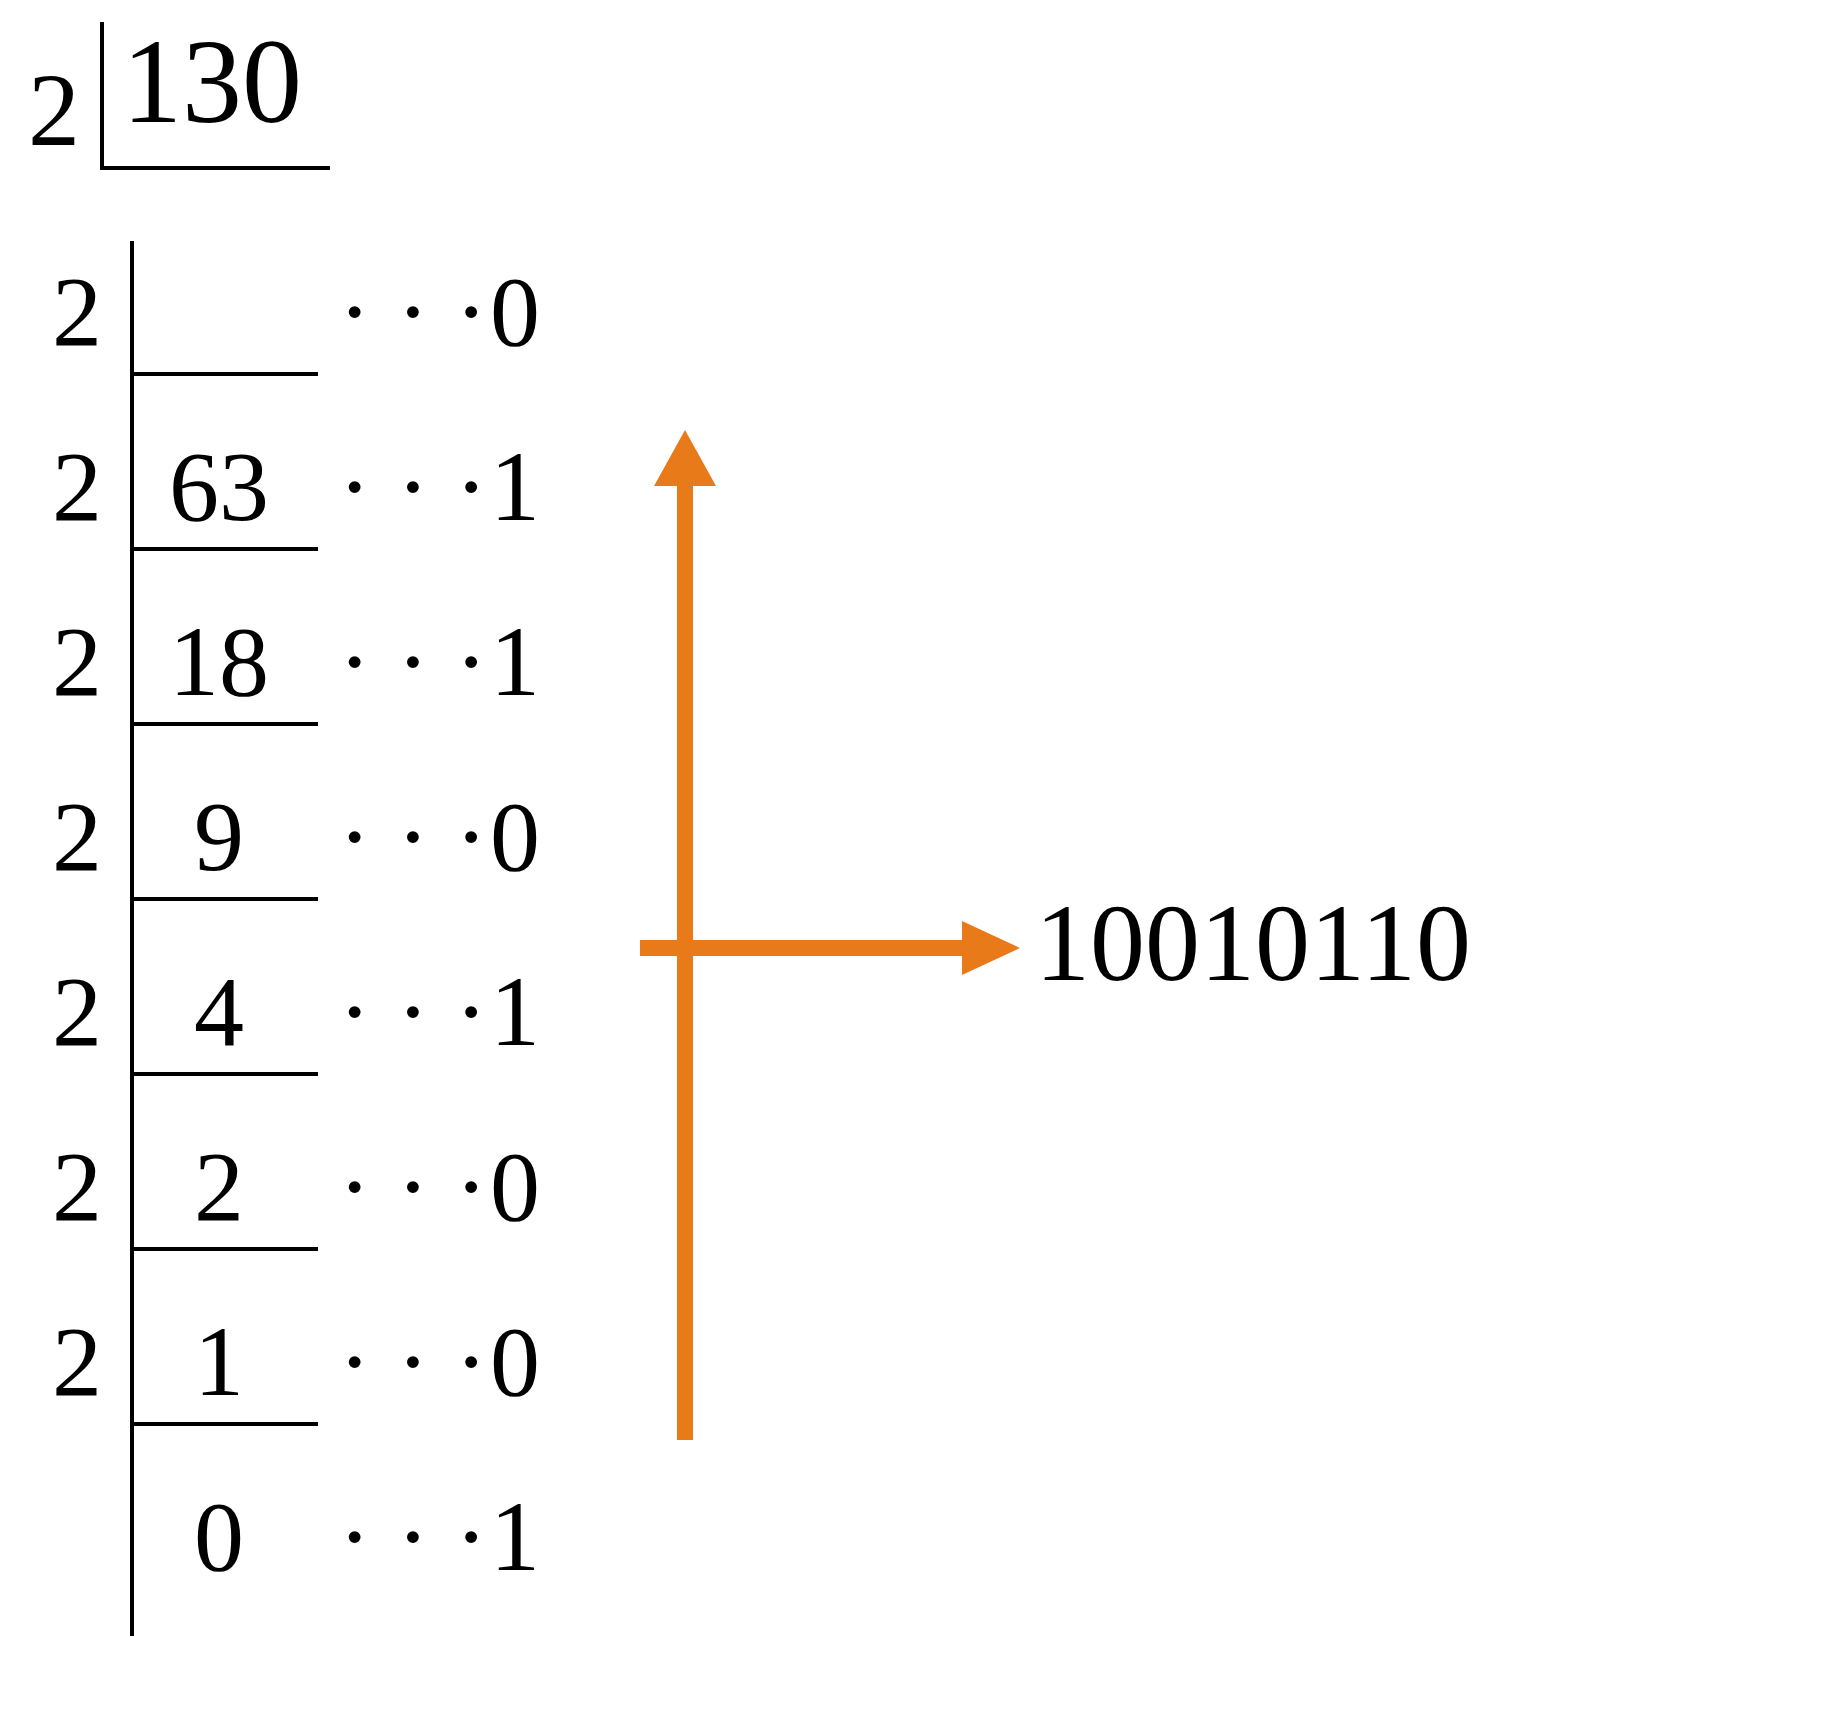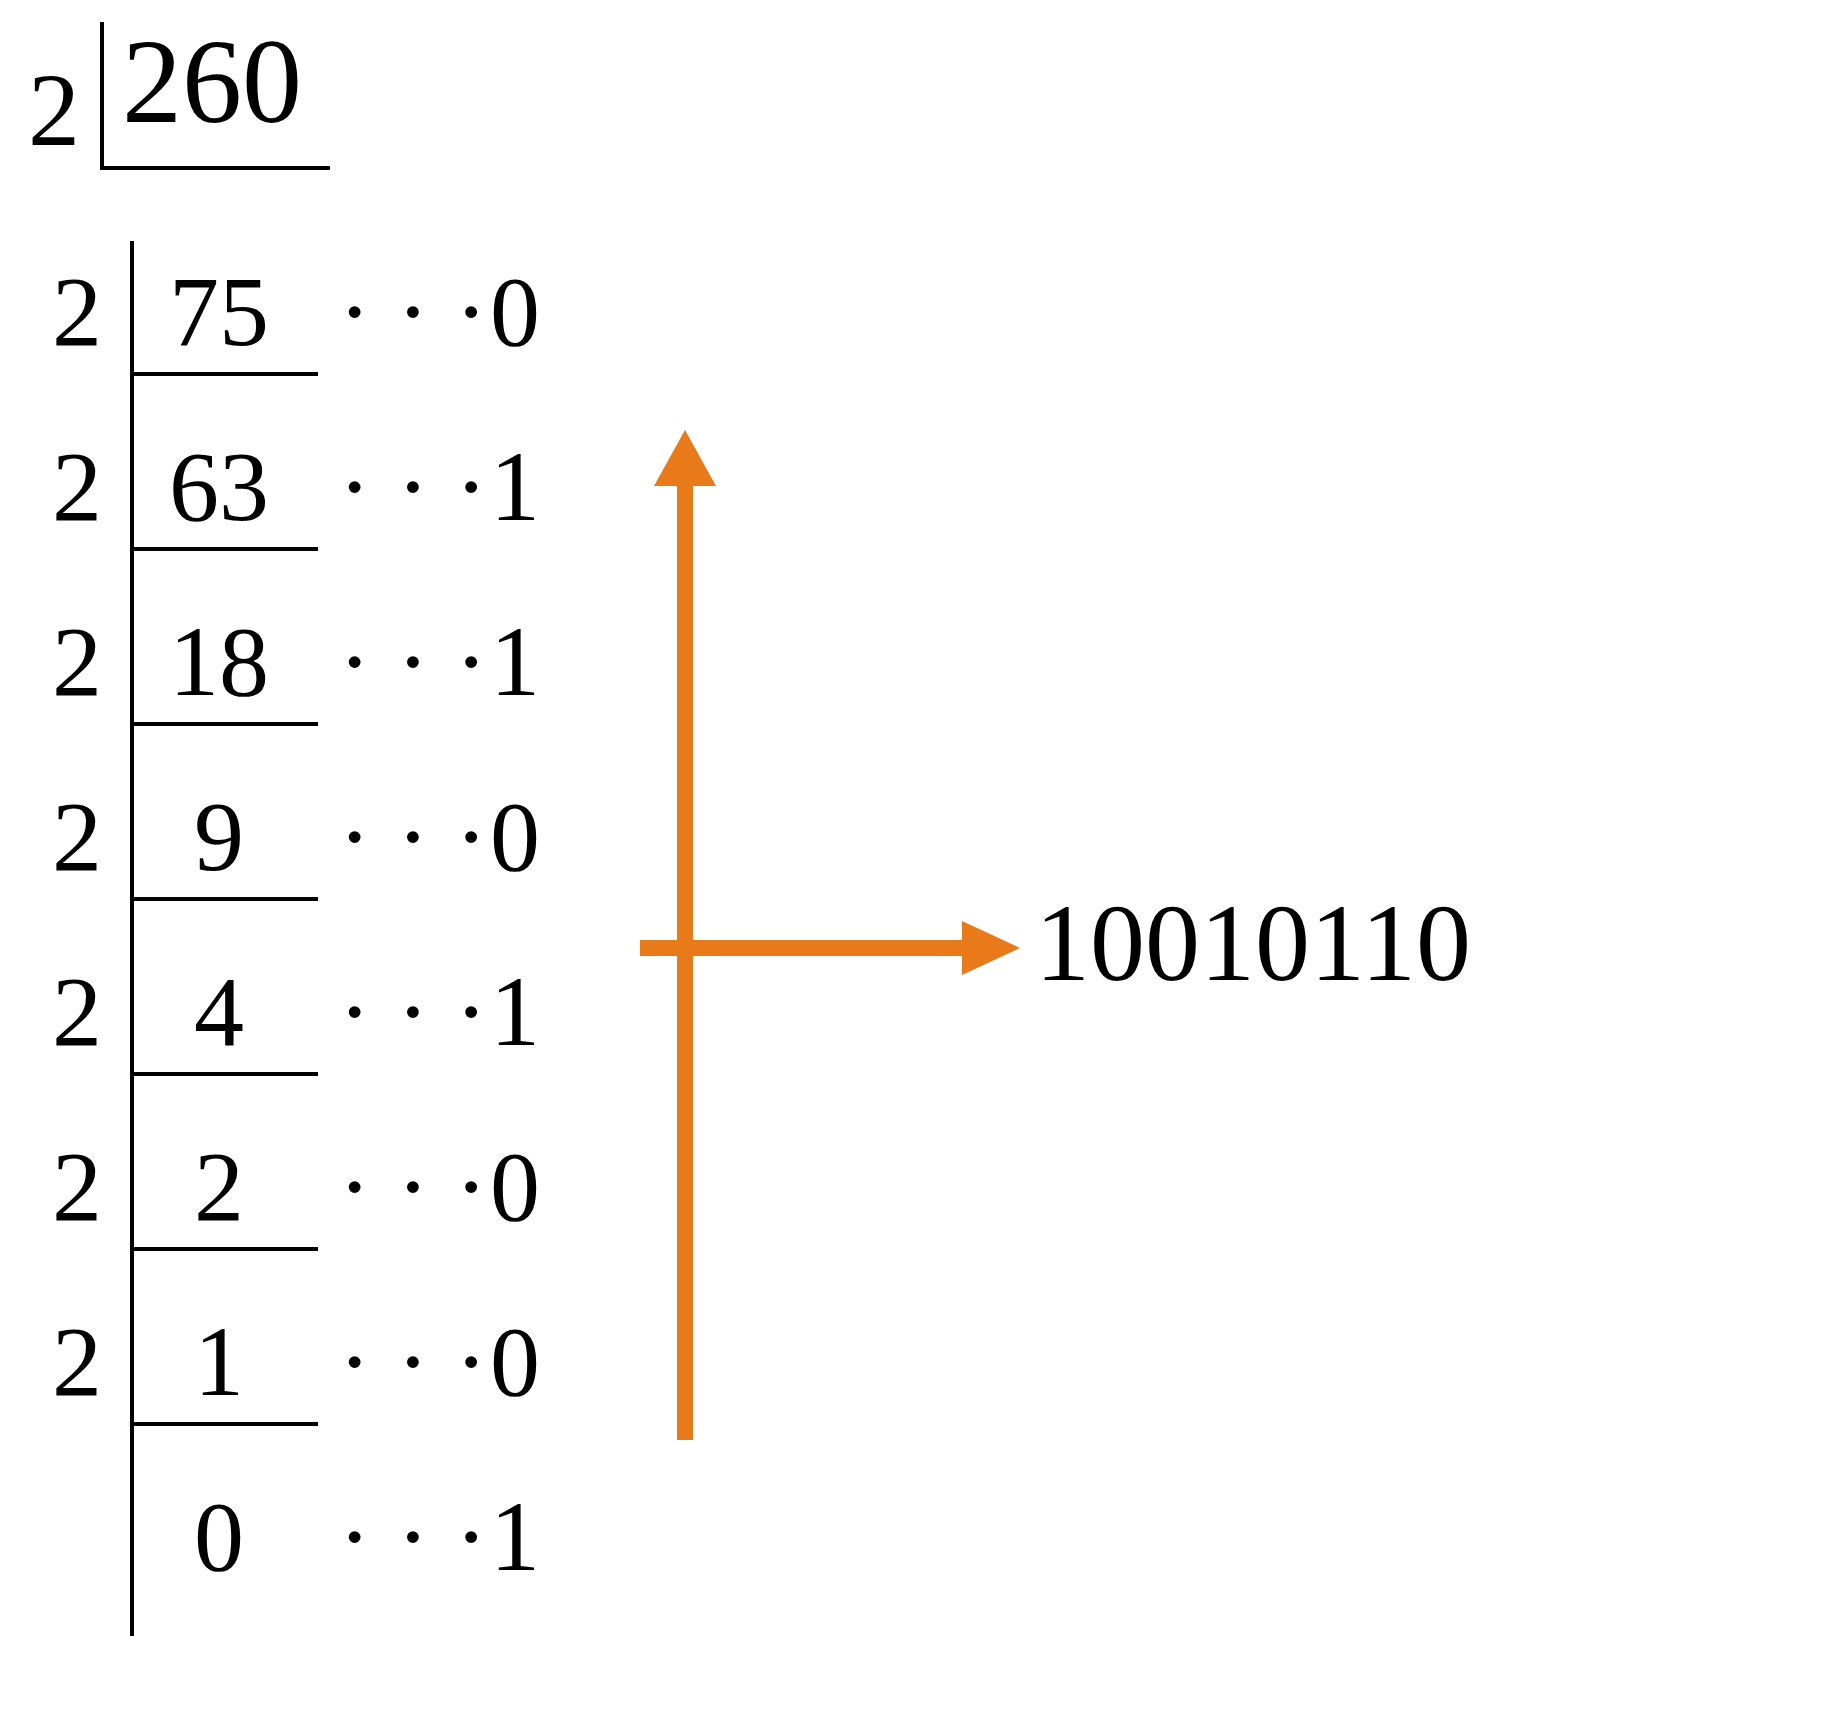--- a/index.html
+++ b/index.html
@@ -36,29 +36,28 @@
     color: rgba(160,160,160,0.35);
     letter-spacing: 0.5px;
   }
 </style>
 </head>
 <body>
 
 <div class="canvas">
 
   <span class="num first-divisor" style="left:28px; top:58px;">2</span>
-  <span class="num first-dividend" style="left:122px; top:22px;">260</span>
+  <span class="num first-dividend" style="left:122px; top:22px;">130</span>
 
   <div class="vline" style="left:100px; top:22px; width:4px; height:148px;"></div>
   <div class="hline" style="left:100px; top:166px; width:230px; height:4px;"></div>
 
   <div class="vline" style="left:130px; top:241px; width:4px; height:1395px;"></div>
 
   <span class="num" style="left:52px; top:262px;">2</span>
-  <span class="num qcell" style="left:134px; top:262px;">75</span>
   <span class="num" style="left:338px; top:262px;">· · ·</span>
   <span class="num" style="left:490px; top:262px;">0</span>
   <div class="hline" style="left:130px; top:372px; width:188px; height:4px;"></div>
 
   <span class="num" style="left:52px; top:437px;">2</span>
   <span class="num qcell" style="left:134px; top:437px;">63</span>
   <span class="num" style="left:338px; top:437px;">· · ·</span>
   <span class="num" style="left:490px; top:437px;">1</span>
   <div class="hline" style="left:130px; top:547px; width:188px; height:4px;"></div>
 

